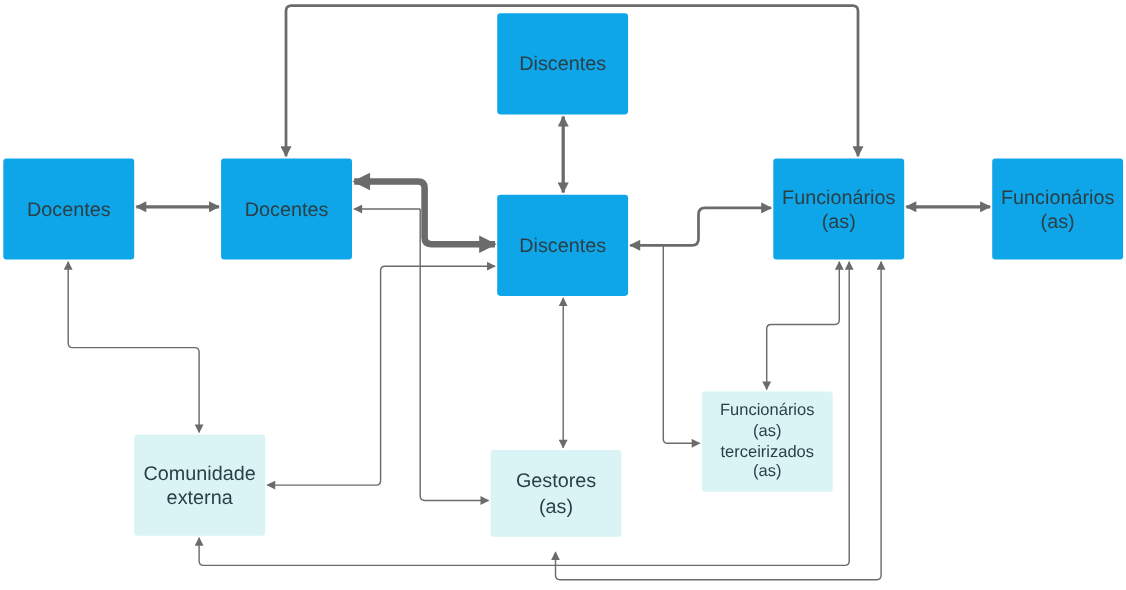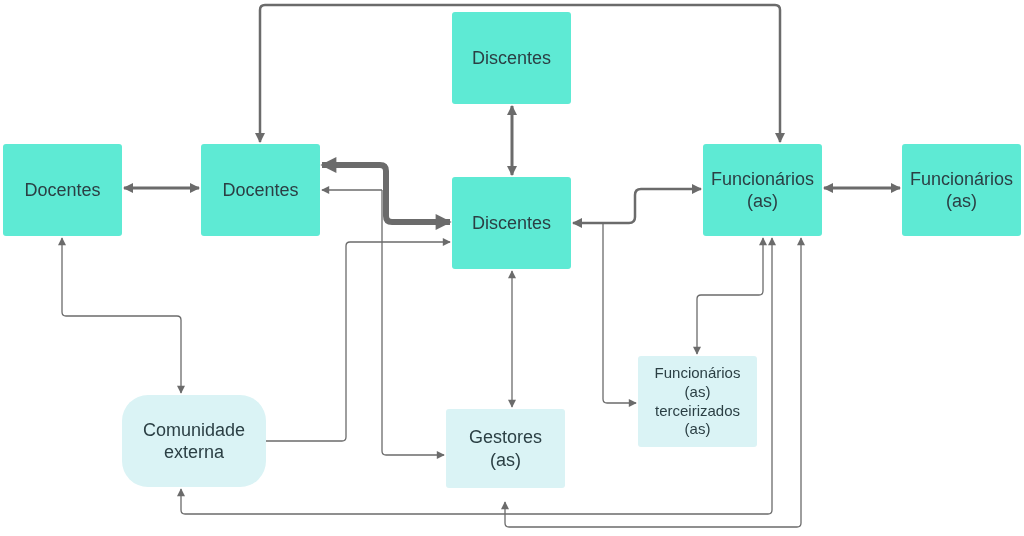--- a/index.html
+++ b/index.html
@@ -2,30 +2,30 @@
 <html><head>
   <meta charset="utf-8">
   <style>
     html, body { margin: 0; padding: 0; background: #ffffff; }
     body { width: 1024px; height: 536px; position: relative; overflow: hidden;
            font-family: "Liberation Sans", sans-serif; }
     #diagram { position: absolute; left: 0; top: 0; width: 1024px; height: 536px; }
     .node { position: absolute; border-radius: 3px; display: flex; align-items: center;
             justify-content: center; text-align: center; color: #2b3f44; }
     .node span { display: block; white-space: pre-line; line-height: 1.25; }
-    .primary { background: #5eead4; font-size: 18px; }
+    .primary { background: #0ea5e9; font-size: 18px; }
     .secondary { background: #daf3f5; font-size: 18px; }
     .small { font-size: 15px; }
     #n-docentes-left   { left: 3px;   top: 144px; width: 119px; height: 92px; }
     #n-docentes-center { left: 201px; top: 144px; width: 119px; height: 92px; }
     #n-discentes-top   { left: 452px; top: 12px;  width: 119px; height: 92px; }
     #n-discentes-center{ left: 452px; top: 177px; width: 119px; height: 92px; }
     #n-func-center     { left: 703px; top: 144px; width: 119px; height: 92px; }
     #n-func-right      { left: 902px; top: 144px; width: 119px; height: 92px; }
-    #n-comunidade      { left: 122px; top: 395px; width: 144px; height: 92px; border-radius: 26px; }
+    #n-comunidade      { left: 122px; top: 395px; width: 119px; height: 92px; }
     #n-gestores        { left: 446px; top: 409px; width: 119px; height: 79px; }
     #n-terceirizados   { left: 638px; top: 356px; width: 119px; height: 91px; }
   </style>
 </head>
 <body>
 
 <svg id="diagram" viewBox="0 0 1024 536" xmlns="http://www.w3.org/2000/svg">
   <defs>
     <marker id="ah" viewBox="0 0 10 10" refX="9" refY="5" markerWidth="5" markerHeight="5" orient="auto-start-reverse" markerUnits="userSpaceOnUse">
       <path d="M0,0 L10,5 L0,10 z" fill="#6b6b6b"></path>

